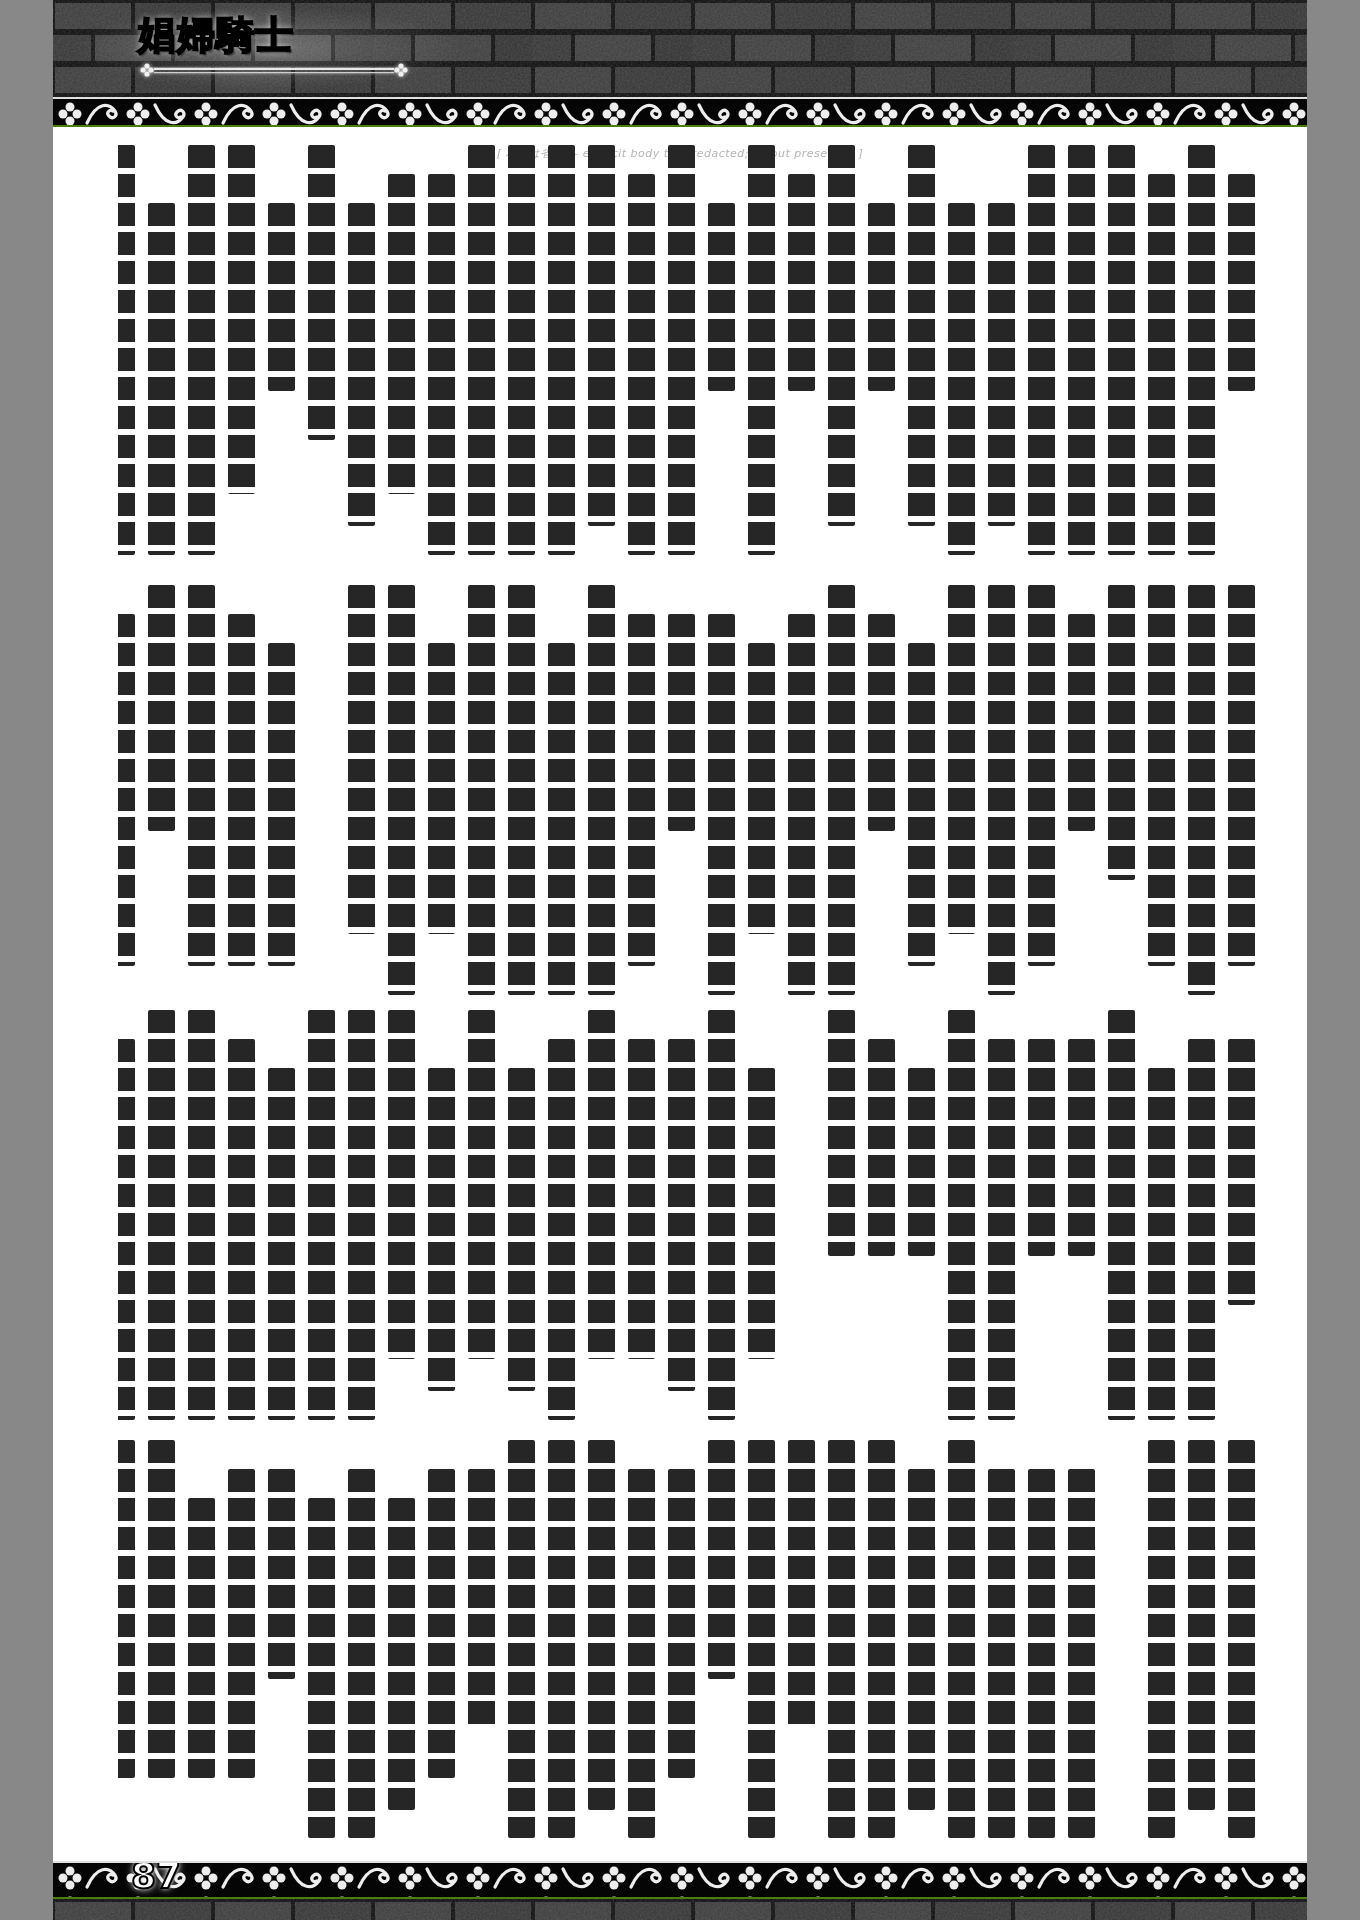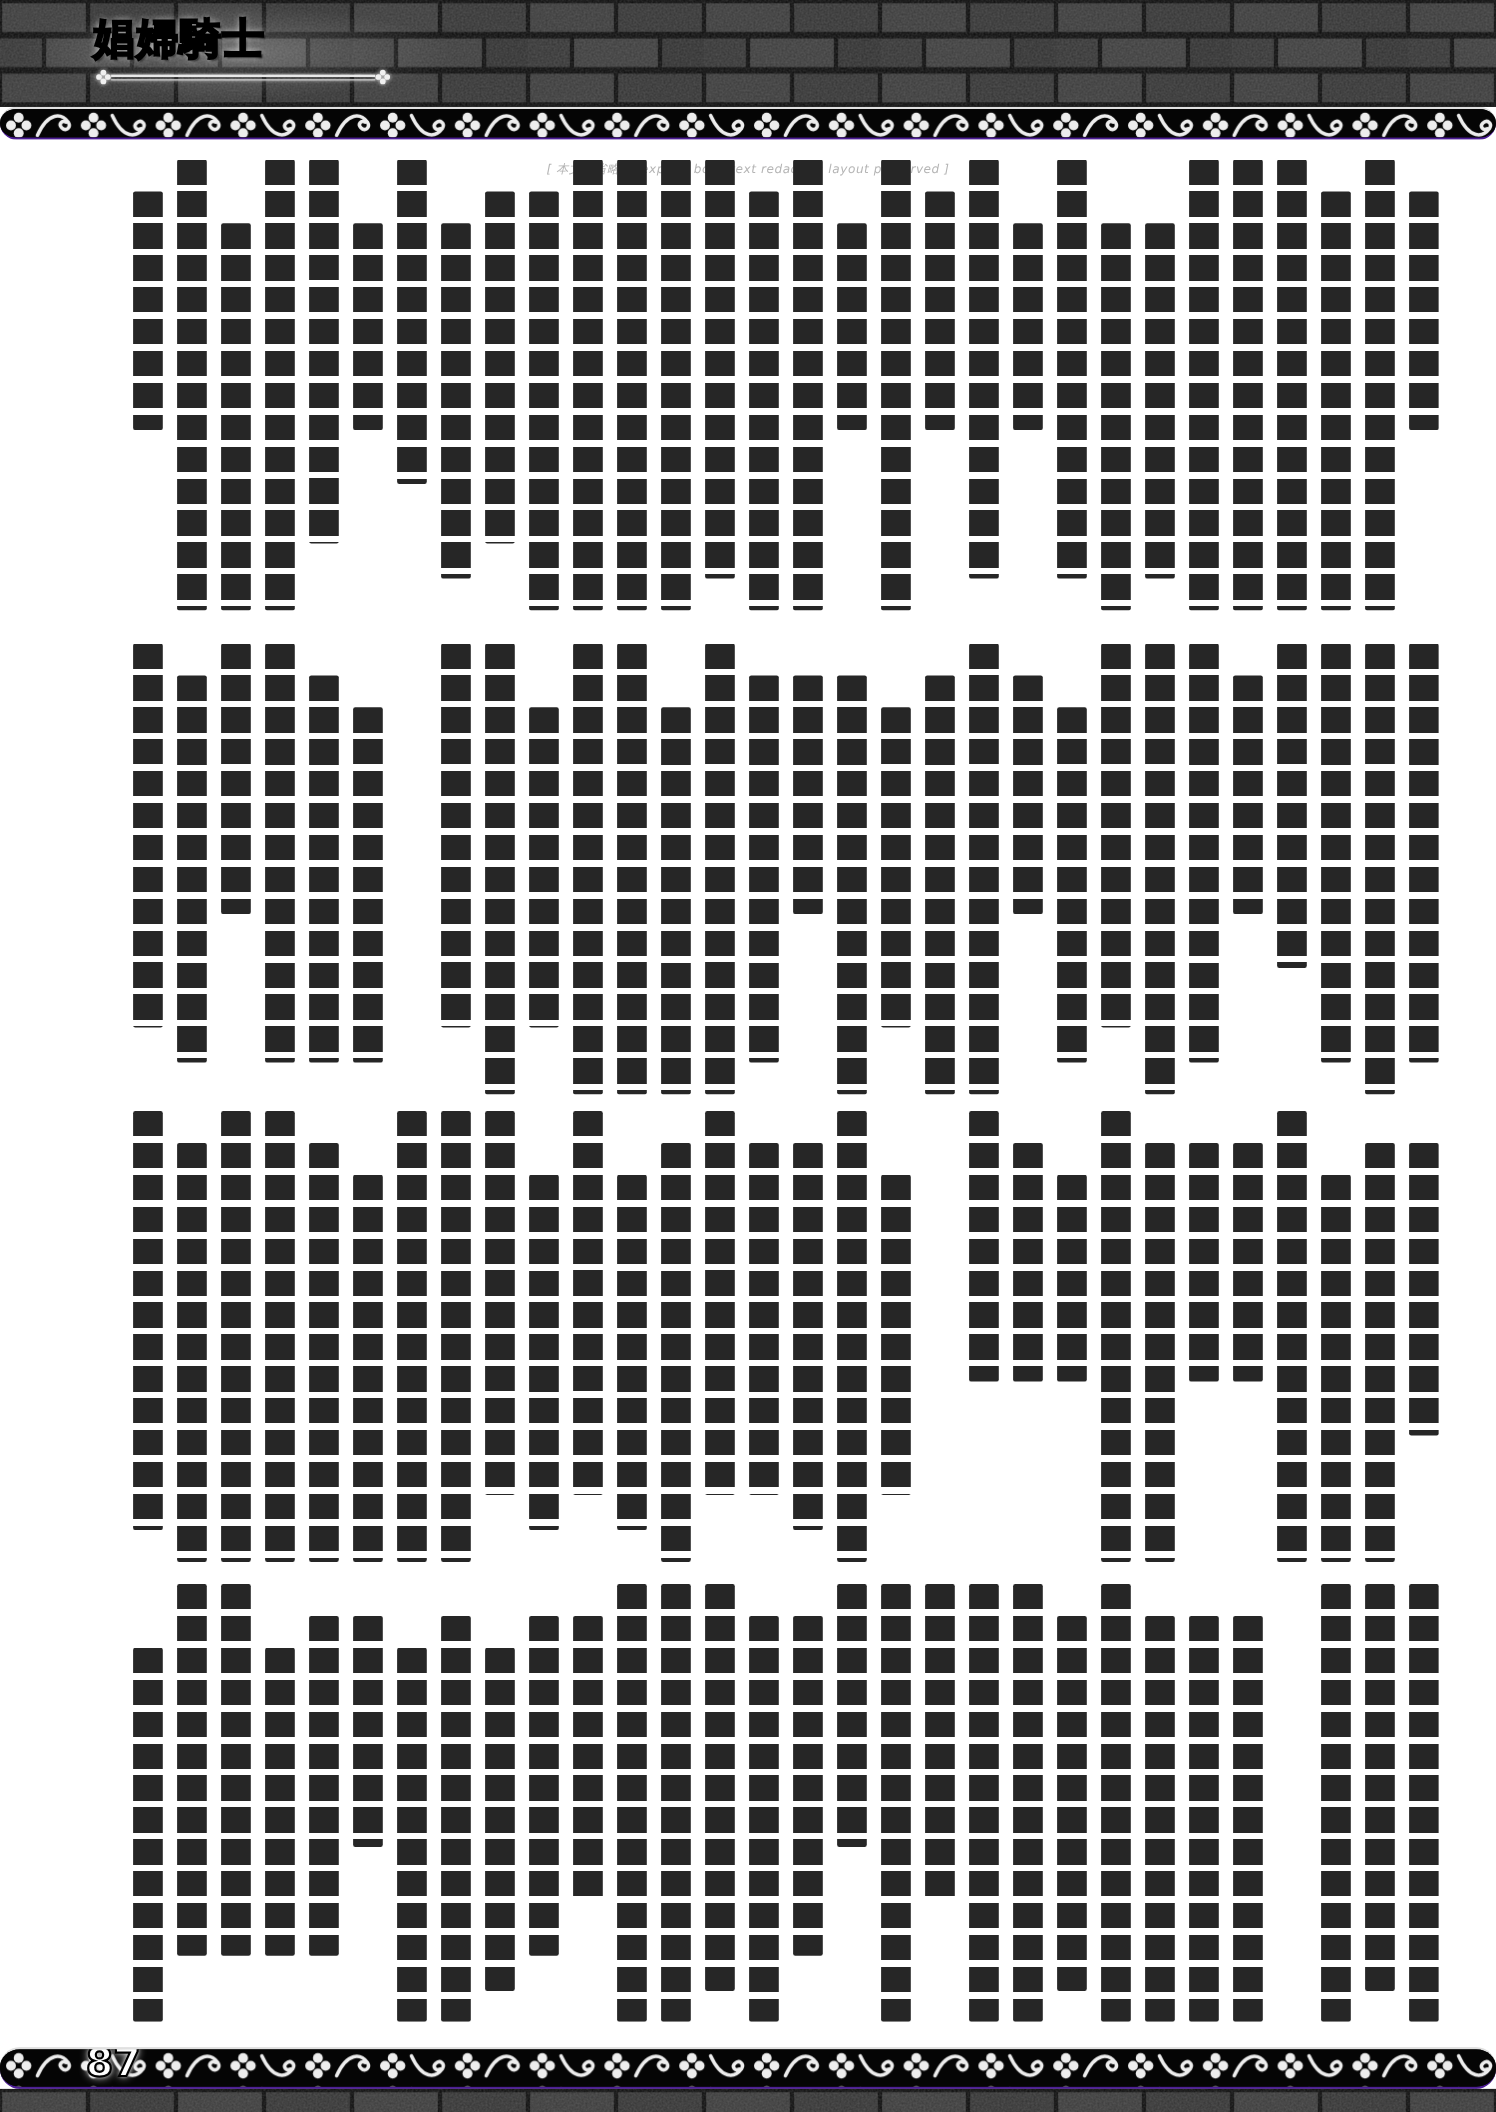--- a/index.html
+++ b/index.html
@@ -1,18 +1,18 @@
 <!DOCTYPE html>
 <html><head>
 <meta charset="utf-8">
 <style>
   * { margin:0; padding:0; box-sizing:border-box; }
   html,body { background:#888; }
   .page {
-    position:relative; width:1360px; height:1920px;
+    position:relative; width:1254px; height:1920px;
     background:#ffffff; overflow:hidden; margin:0 auto;
     font-family:"DejaVu Sans", sans-serif;
   }
 
   
   .brick-band { position:relative; width:100%; overflow:hidden; background:#0b0b0b; }
   .brick-band.top { height:97px; }
   .brick-band.bottom { height:39px; }
   .brick-band svg.fill { position:absolute; inset:0; width:100%; height:100%; display:block; }
   .title-glow {
@@ -38,23 +38,22 @@
   .title-divider .rule {
     flex:1; height:5px;
     border-top:2px solid #e8e8e8; border-bottom:1px solid #cfcfcf;
     box-shadow:0 0 3px rgba(255,255,255,.8);
   }
   .title-divider svg { flex:0 0 auto; filter:drop-shadow(0 0 2px rgba(255,255,255,.8)); }
 
   
   .ornament-strip {
     position:relative; width:100%; height:30px; background:#050505;
-    border-top:2px solid #e0e0e0; border-bottom:2px solid #4c1d95;
+    border-top:2px solid #e0e0e0; border-bottom:2px solid #4d7c0f;
     overflow:hidden;
-    border-radius:18px;
   }
   .ornament-strip.bottom { height:38px; }
   .ornament-strip svg.fill { position:absolute; inset:0; width:100%; height:100%; display:block; }
 
   
   .body-area { position:relative; width:100%; height:1716px; background:#fff; }
   .redaction-note {
     position:absolute; top:1px; left:0; right:0; text-align:center;
     font-size:11px; color:#b5b5b5; font-style:italic; letter-spacing:.5px;
   }

